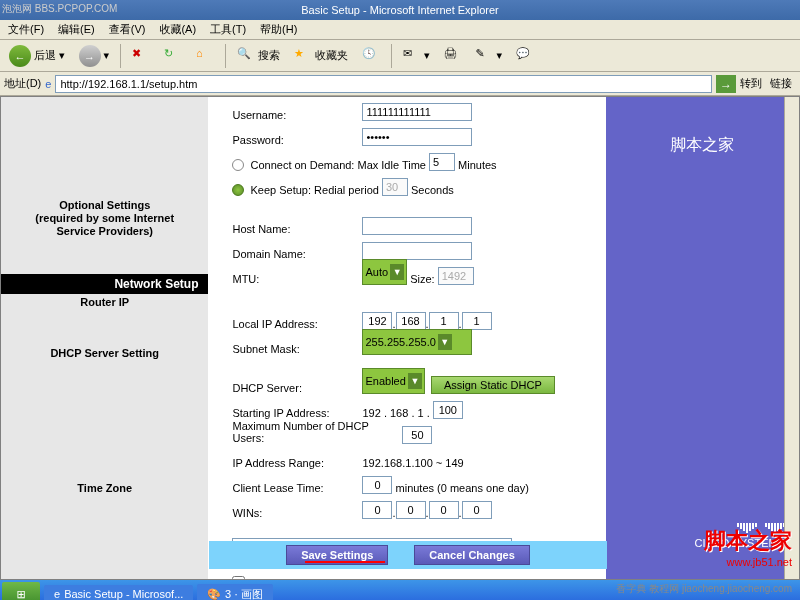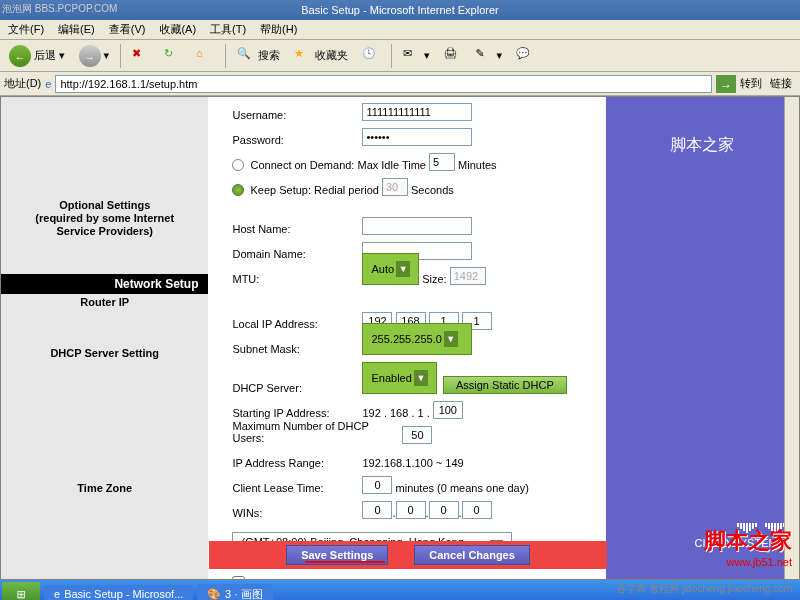--- a/index.html
+++ b/index.html
@@ -22,30 +22,30 @@
 .page{display:flex;height:100%}
 .leftcol{width:208px;background:#e7e7e7;display:flex;flex-direction:column}
 .leftlabel{text-align:center;padding:2px 10px;color:#000;font-size:11px;font-weight:bold;line-height:13px}
 .blackbar{background:#000;color:#fff;text-align:right;padding:3px 10px;font-weight:bold;font-size:12px}
 .midcol{width:398px;background:#fff;padding:4px 0 0 24px}
 .row{display:flex;align-items:flex-end;margin-bottom:5px;height:20px}
 .lbl{width:130px;font-size:11px;color:#000}
 .inp{border:1px solid #7f9db9;height:18px;padding:0 3px;font-size:11px}
 .radio-g{width:12px;height:12px;border-radius:50%;background:radial-gradient(#8dc63f,#5a8a2a);border:1px solid #4a7a1a;margin-right:6px}
 .radio-o{width:12px;height:12px;border-radius:50%;background:#fff;border:1px solid #888;margin-right:6px}
-.sel-g{background:#8dc63f;border:1px solid #5a8a2a;height:32px;padding:0 8px;font-size:11px;display:inline-flex;align-items:center}
+.sel-g{background:#8dc63f;border:1px solid #5a8a2a;height:26px;padding:0 2px;font-size:11px;display:inline-flex;align-items:center}
 .sel-arrow{background:#5a8a2a;color:#fff;width:14px;height:16px;text-align:center;line-height:16px;font-size:9px;margin-left:2px}
 .btn-g{background:linear-gradient(#a8d870,#7bb840);border:1px solid #5a8a2a;height:18px;padding:0 12px;font-size:11px;cursor:pointer}
 .ipbox{width:30px;text-align:center}
 .rightcol{width:194px;background:#6464c8;position:relative}
 .brand{color:#fff;text-align:center;font-size:16px;margin-top:38px;font-family:KaiTi,serif}
 .cisco{position:absolute;bottom:30px;right:14px;color:#fff;font-size:9px;text-align:right}
 .cisco-bars{display:flex;gap:1px;justify-content:flex-end;margin-bottom:2px}
 .cb{width:2px;background:#fff}
-.btnbar{background:#ef4444;height:28px;display:flex;align-items:center;justify-content:center;gap:26px;position:absolute;bottom:10px;left:208px;width:398px}
+.btnbar{background:#7dd3fc;height:28px;display:flex;align-items:center;justify-content:center;gap:26px;position:absolute;bottom:10px;left:208px;width:398px}
 .btn-blue{background:linear-gradient(#7a7ad8,#5a5ab8);color:#fff;border:1px solid #4a4a98;height:20px;padding:0 14px;font-size:11px;font-weight:bold;cursor:pointer}
 .red-underline{position:absolute;bottom:6px;height:2px;background:#ff0000;width:80px}
 .scrollbar{position:absolute;top:0;right:0;width:15px;height:100%;background:#ece9d8;border-left:1px solid #aca899}
 .taskbar{height:28px;background:linear-gradient(#3d95e8,#245edb);display:flex;align-items:center;gap:4px;padding-left:2px}
 .start{width:38px;height:24px;background:linear-gradient(#6fb848,#3d8a2a);border-radius:2px;display:flex;align-items:center;justify-content:center}
 .taskbtn{background:#3d7de0;color:#fff;padding:3px 10px;border-radius:2px;font-size:11px;display:flex;align-items:center;gap:4px}
 .watermark-br{position:absolute;right:8px;bottom:32px;text-align:right;z-index:99}
 .watermark-br .red{color:#e00;font-weight:bold;font-size:22px;font-family:KaiTi,serif;text-shadow:1px 1px #fff}
 .watermark-br .url{color:#e00;font-size:11px}
 .watermark-bb{position:absolute;right:8px;bottom:4px;color:#888;font-size:10px;z-index:99;text-align:right}

